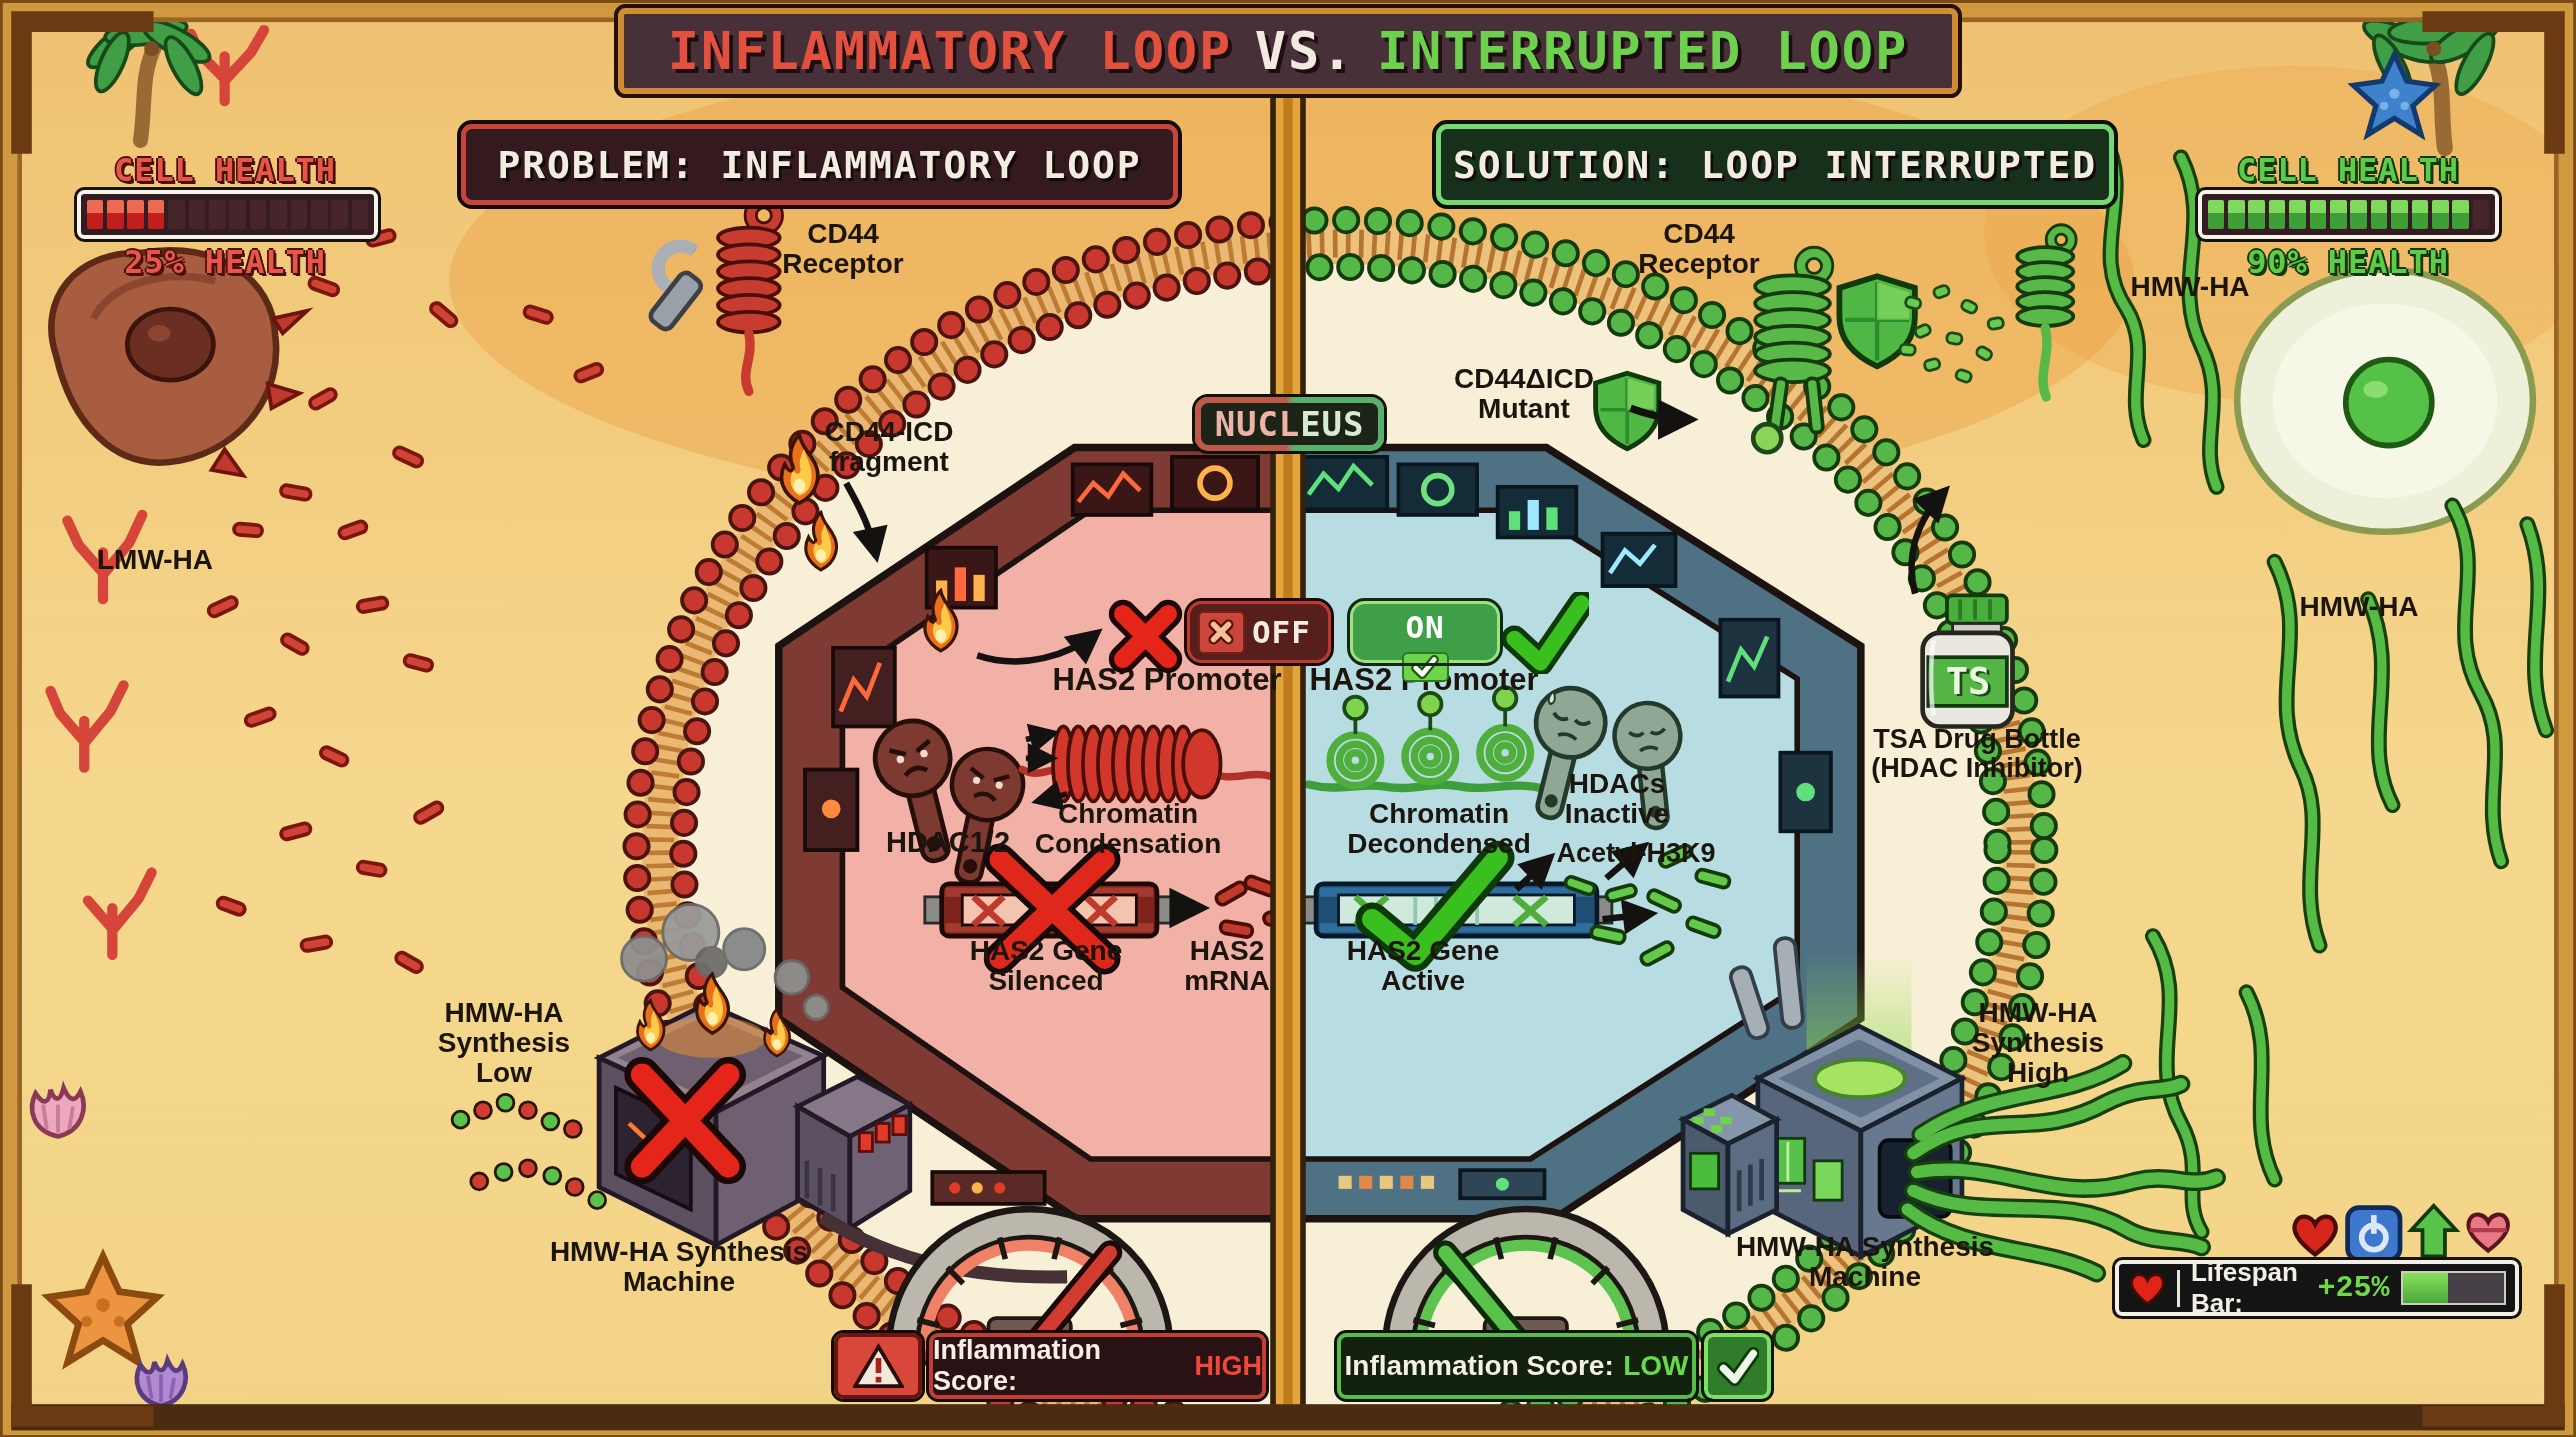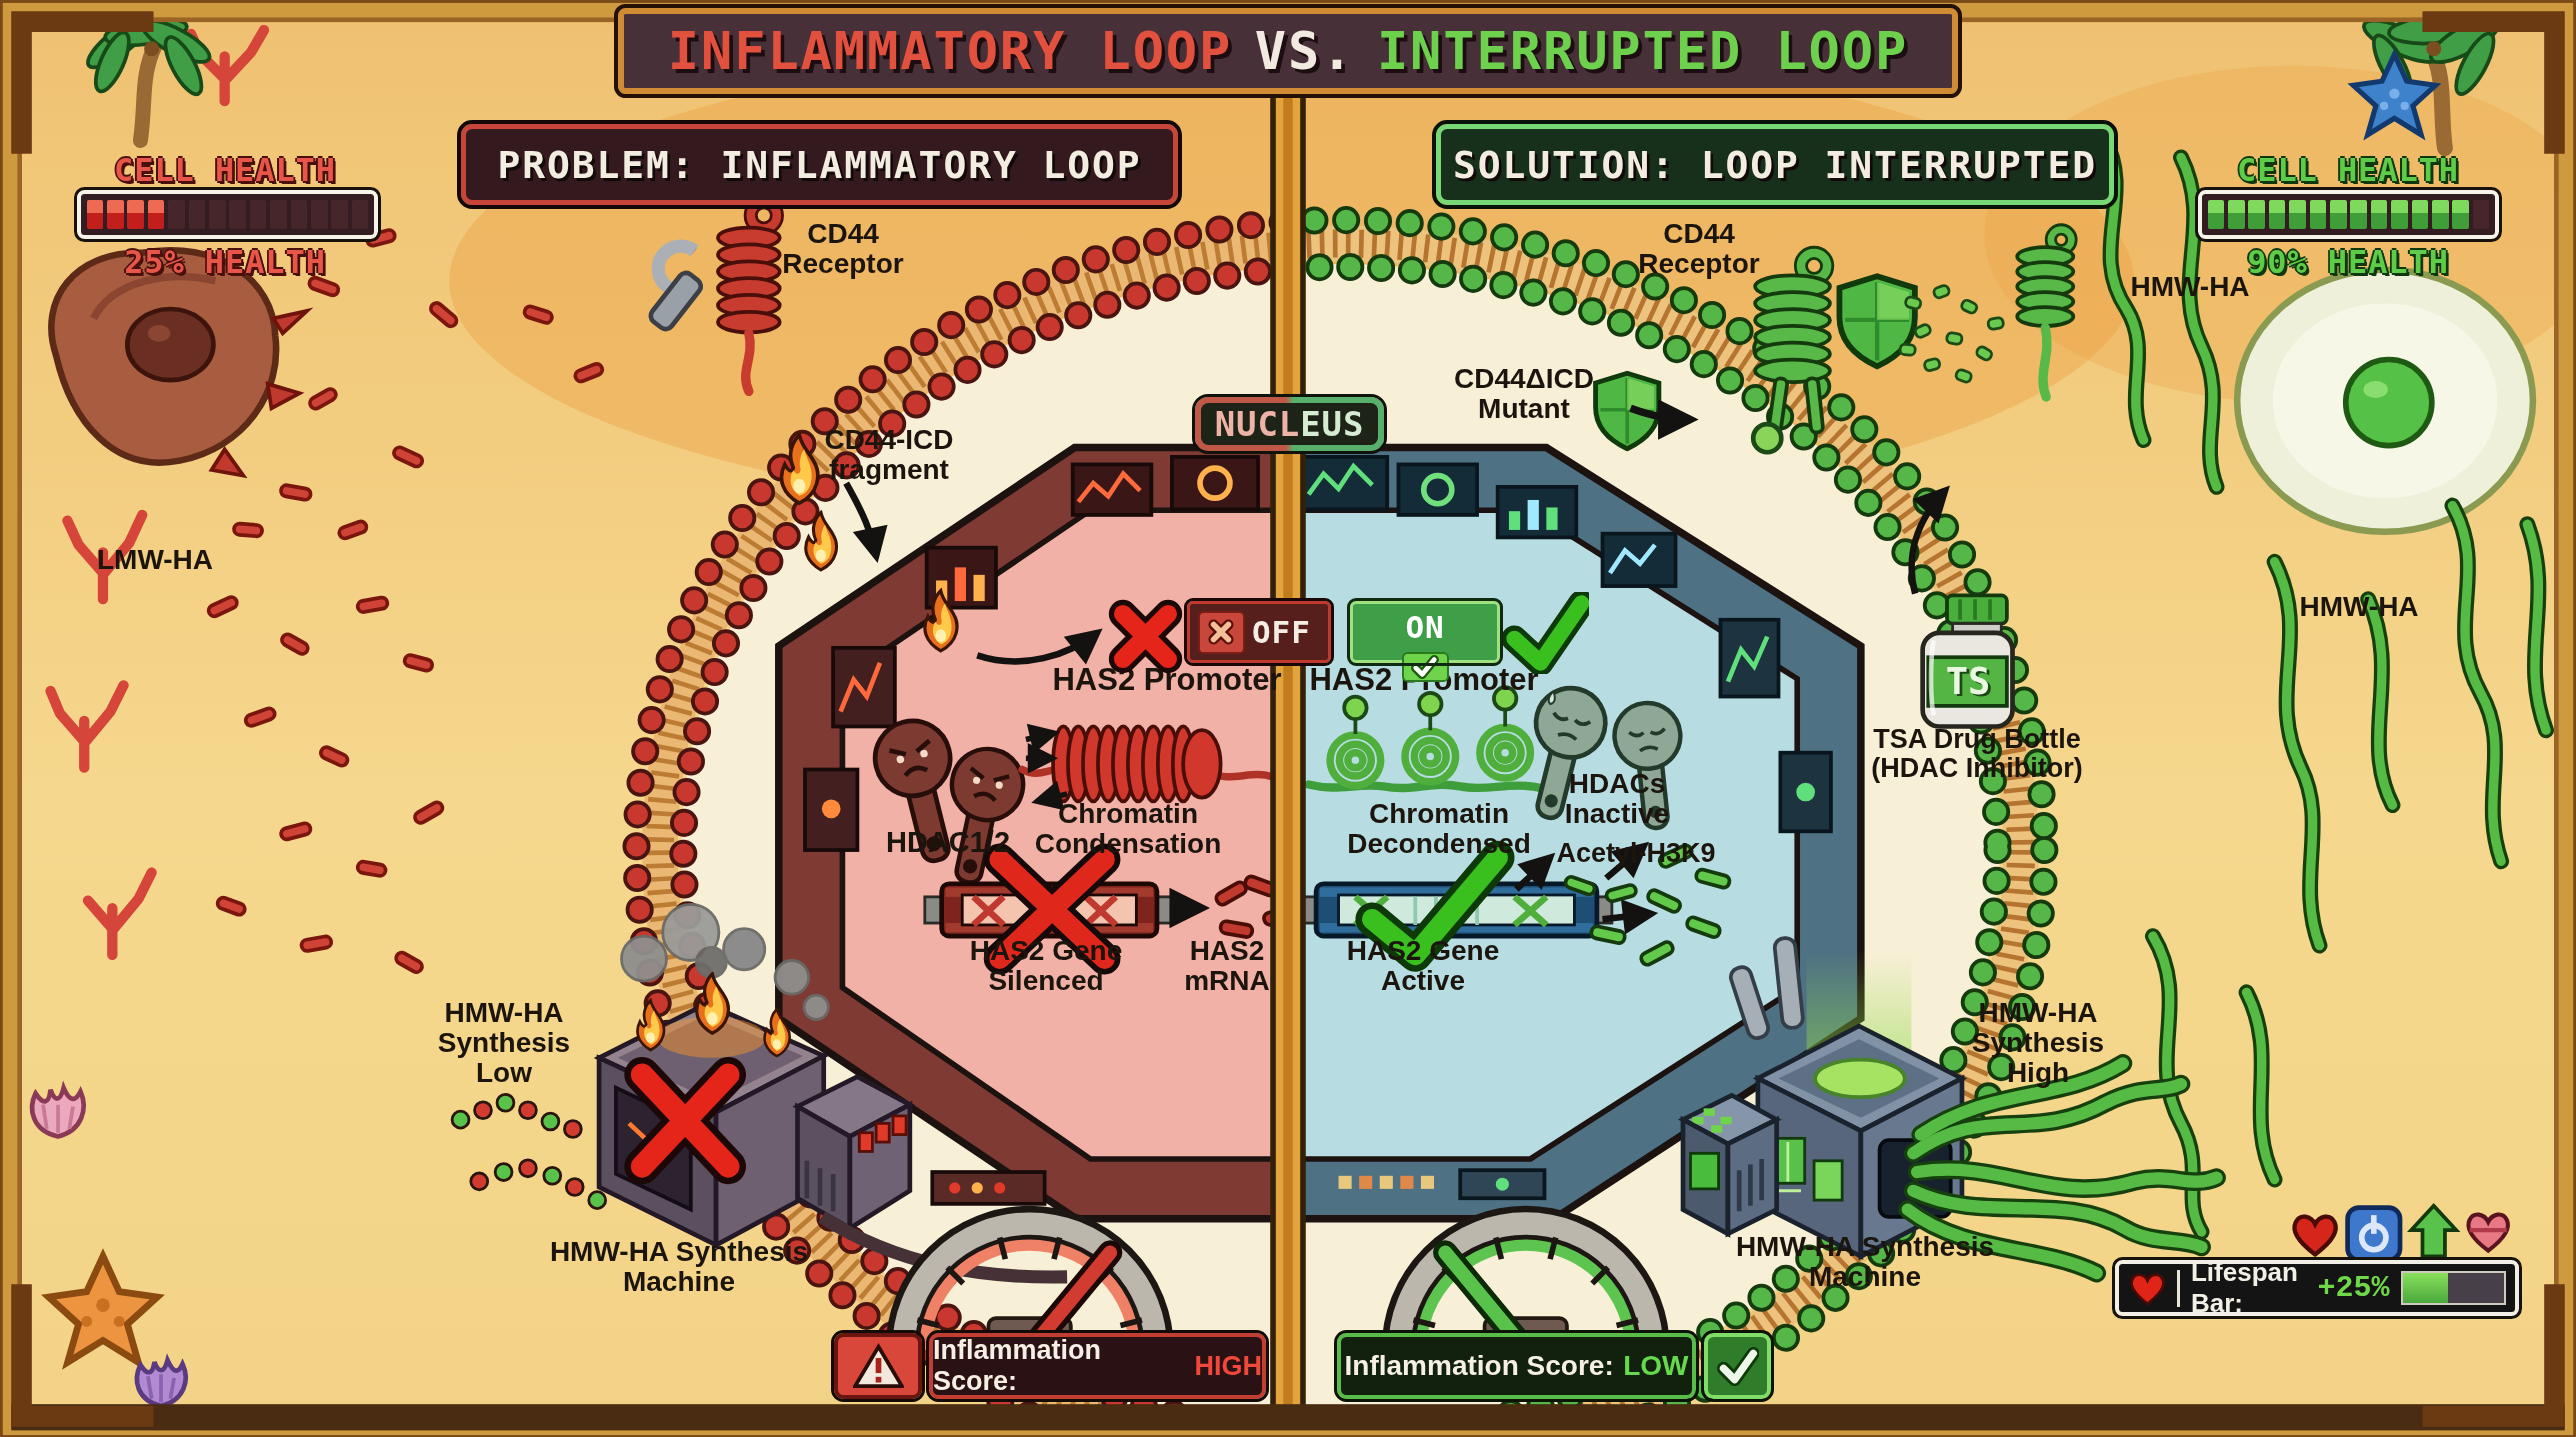--- a/index.html
+++ b/index.html
@@ -32,21 +32,21 @@
   .health .seg{flex:1;background:#47262b;border-radius:1.9px;}
   .health.red .seg.fill{background:linear-gradient(#ef6a52 45%,#c21f1c 45%);}
   .health.green .seg.fill{background:linear-gradient(#7ed95c 45%,#3f9e38 45%);}
   
   .nsign{left:1195px;top:397px;width:189px;height:54px;background:linear-gradient(90deg,#c05848 48%,#58b06c 52%);
     padding:5.6px;border-radius:13px;outline:3.7px solid #10130c;display:flex;}
   .nsign .inner{flex:1;background:#1d2317;border-radius:7.5px;display:flex;align-items:center;justify-content:center;
     font:700 34px "DejaVu Sans Mono",monospace;letter-spacing:0.9px;}
   .nsign .p1{color:#edb3a6;} .nsign .p2{color:#d6ecd2;}
   
-  .toggle{display:flex;align-items:center;gap:7.5px;padding:4.7px 7.5px;border-radius:6px;}
+  .toggle{display:flex;align-items:center;gap:7.5px;padding:4.7px 7.5px;border-radius:15px;}
   .toggle .txt{font:700 31px "DejaVu Sans Mono",monospace;letter-spacing:0.9px;}
   .toggle .tile{width:43px;height:39px;border-radius:5.6px;display:flex;align-items:center;justify-content:center;}
   .off{left:1187px;top:601px;width:144px;height:62px;background:#571f1c;border:3.7px solid #c0392f;outline:3.7px solid #190806;}
   .off .txt{color:#f5ede4;} .off .tile{background:#c8473a;border:2.8px solid #7a1d16;}
   .on{left:1350px;top:601px;width:150px;height:62px;background:#3f9e48;border:3.7px solid #9fe07f;outline:3.7px solid #0f2a10;flex-direction:column;}
   .on .txt{color:#ffffff;} .on .tile{background:#6fd44c;border:2.8px solid #2a7a1e;}
   
   .scorebox{display:flex;align-items:center;justify-content:center;gap:9.4px;font:700 27px "Liberation Sans",sans-serif;
     color:#f5efe4;border-radius:9.4px;}
   .score-main-left{left:929px;top:1333px;width:337px;height:66px;background:#2a1114;border:4.7px solid #c23e32;outline:3.7px solid #140a06;}
@@ -708,21 +708,21 @@
       </div>
 </div>
 
 <div class="lbl" style="left:155px;top:560px;">
       <span>LMW-HA</span>
     </div>
 <div class="lbl" style="left:843px;top:249px;">
       <span>CD44</span>
       <span>Receptor</span>
     </div>
-<div class="lbl" style="left:889px;top:447px;margin-top:8px;">
+<div class="lbl" style="left:889px;top:447px;">
       <span>CD44-ICD</span>
       <span>fragment</span>
     </div>
 <div class="lbl sz33" style="left:1167px;top:680px;">
       <span>HAS2 Promoter</span>
     </div>
 <div class="lbl sz31" style="left:948px;top:843px;">
       <span>HDAC1/2</span>
     </div>
 <div class="lbl" style="left:1128px;top:829px;">

